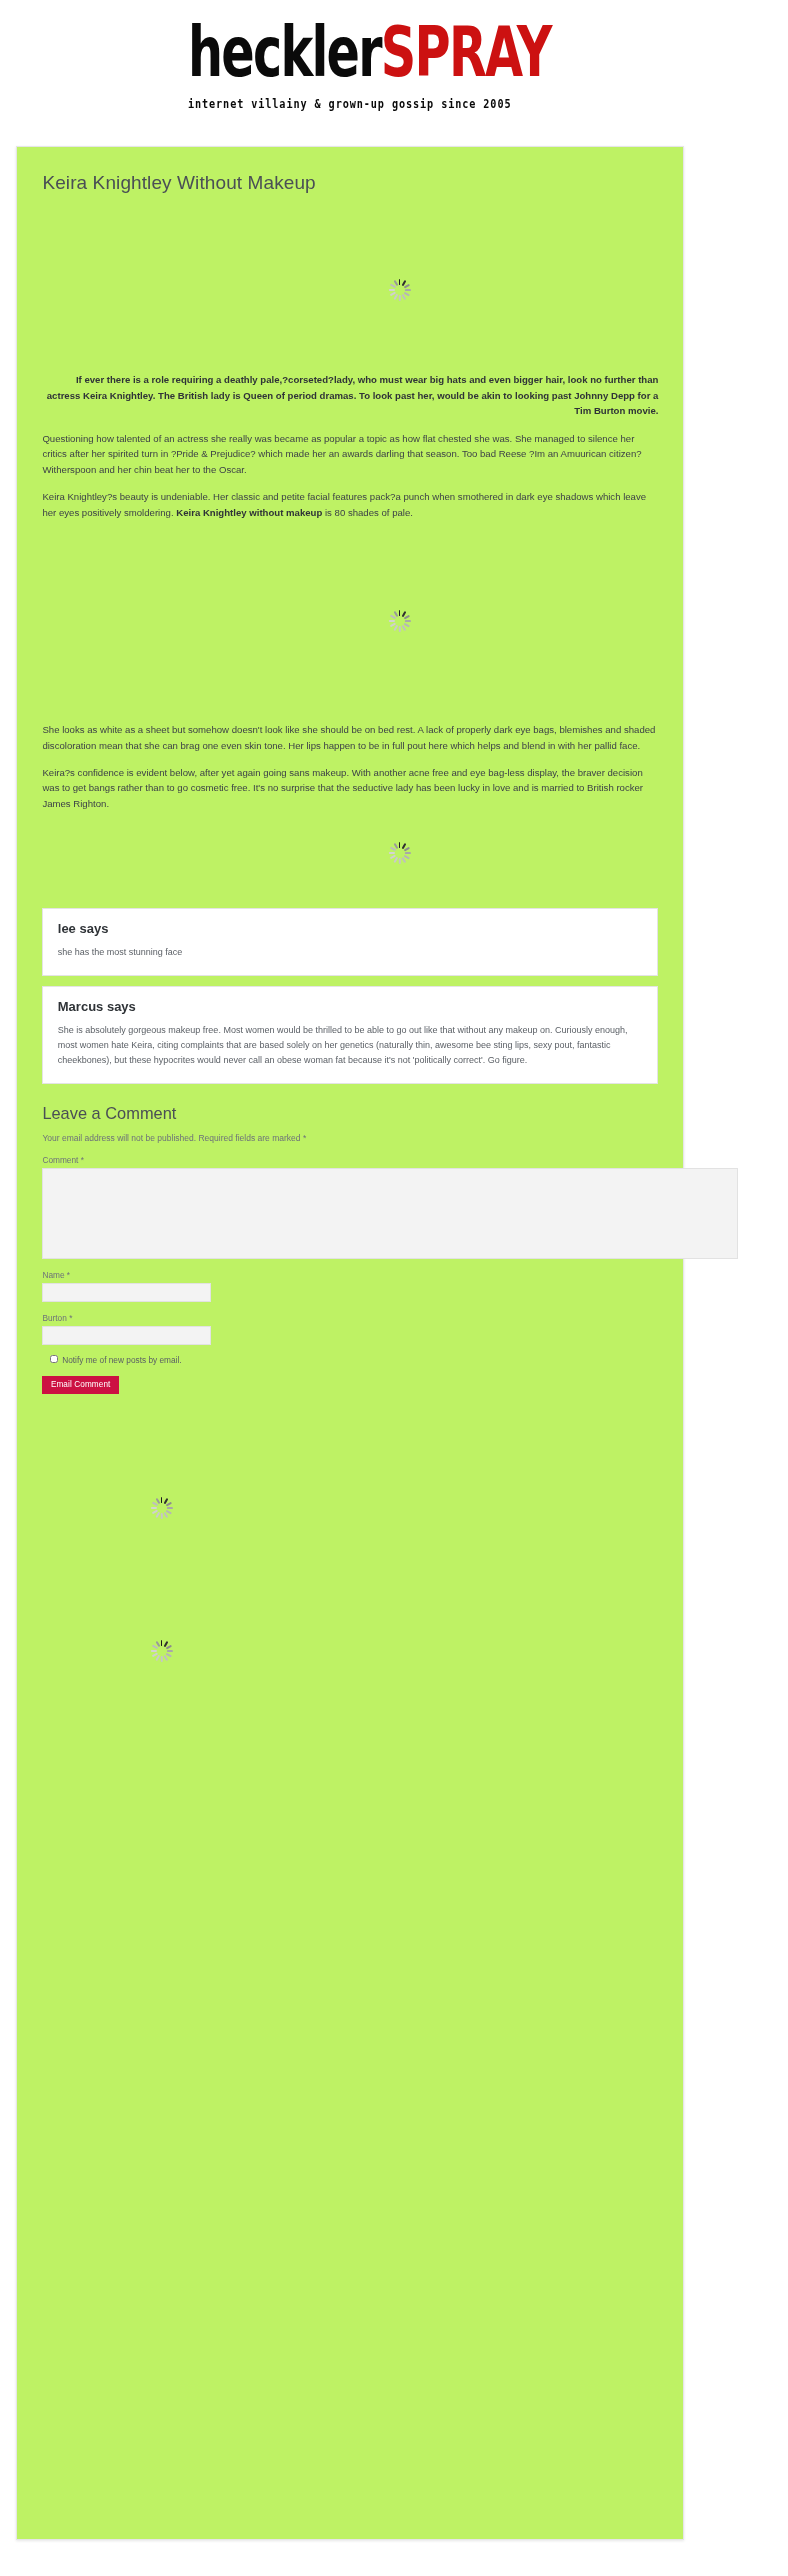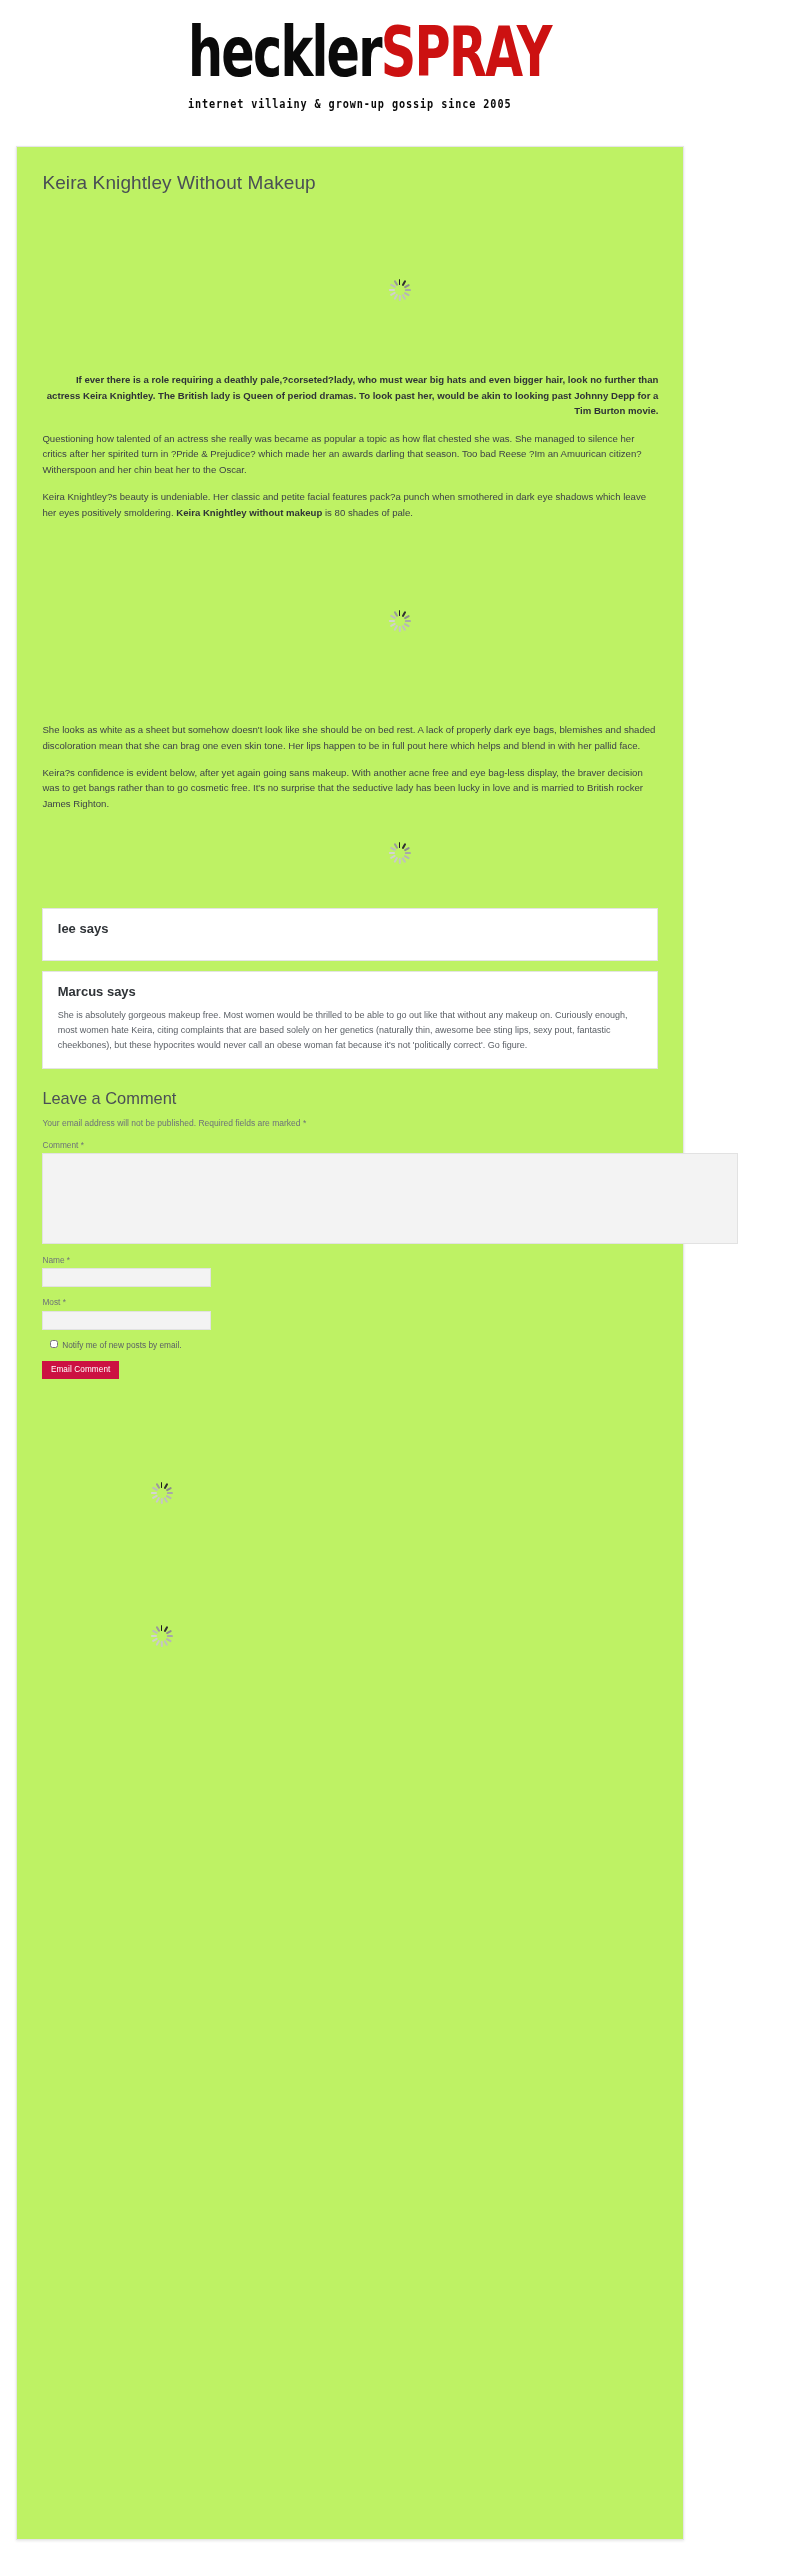--- a/index.html
+++ b/index.html
@@ -300,39 +300,40 @@
         <span></span>
         <span></span>
         <span></span>
     </div>
   </div>
 
 
   <div class="comment-list">
     <div class="comment-card">
       <div class="comment-author">lee says</div>
+      <p class="comment-text">she has the most stunning face</p>
     </div>
     <div class="comment-card">
       <div class="comment-author">Marcus says</div>
       <p class="comment-text">She is absolutely gorgeous makeup free. Most women would be thrilled to be able to go out like that without any makeup on. Curiously enough, most women hate Keira, citing complaints that are based solely on her genetics (naturally thin, awesome bee sting lips, sexy pout, fantastic cheekbones), but these hypocrites would never call an obese woman fat because it's not 'politically correct'. Go figure.</p>
     </div>
   </div>
 
   <h2 class="section-heading" style="margin-top:19.7px;">Leave a Comment</h2>
 
   <form class="comment-form">
     <p class="form-note">Your email address will not be published. Required fields are marked *</p>
 
     <label class="field-label">Comment *</label>
     <textarea class="ta-comment" value="" style=""></textarea>
 
     <label class="field-label">Name *</label>
     <input class="input-sm" type="text" value="" style="">
 
-    <label class="field-label">Most *</label>
+    <label class="field-label">Burton *</label>
     <input class="input-sm" type="text" value="" style="">
 
     <div class="checkbox-row">
       <input type="checkbox" style="">
       <label>Notify me of new posts by email.</label>
     </div>
 
     <button class="btn-post" type="submit">Email Comment</button>
   </form>
 

